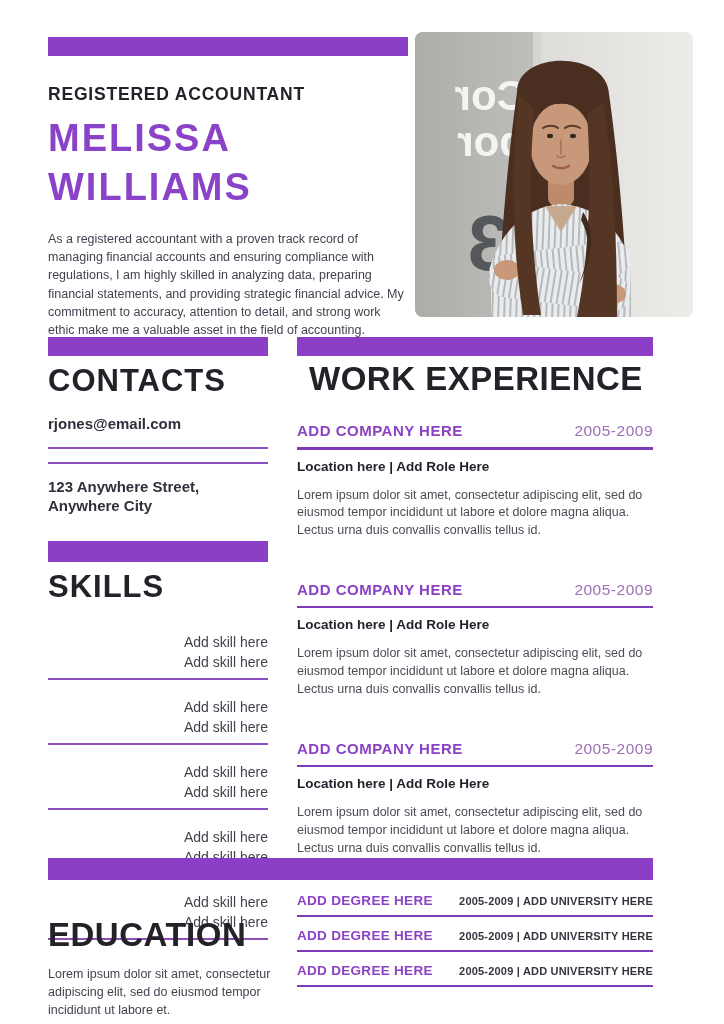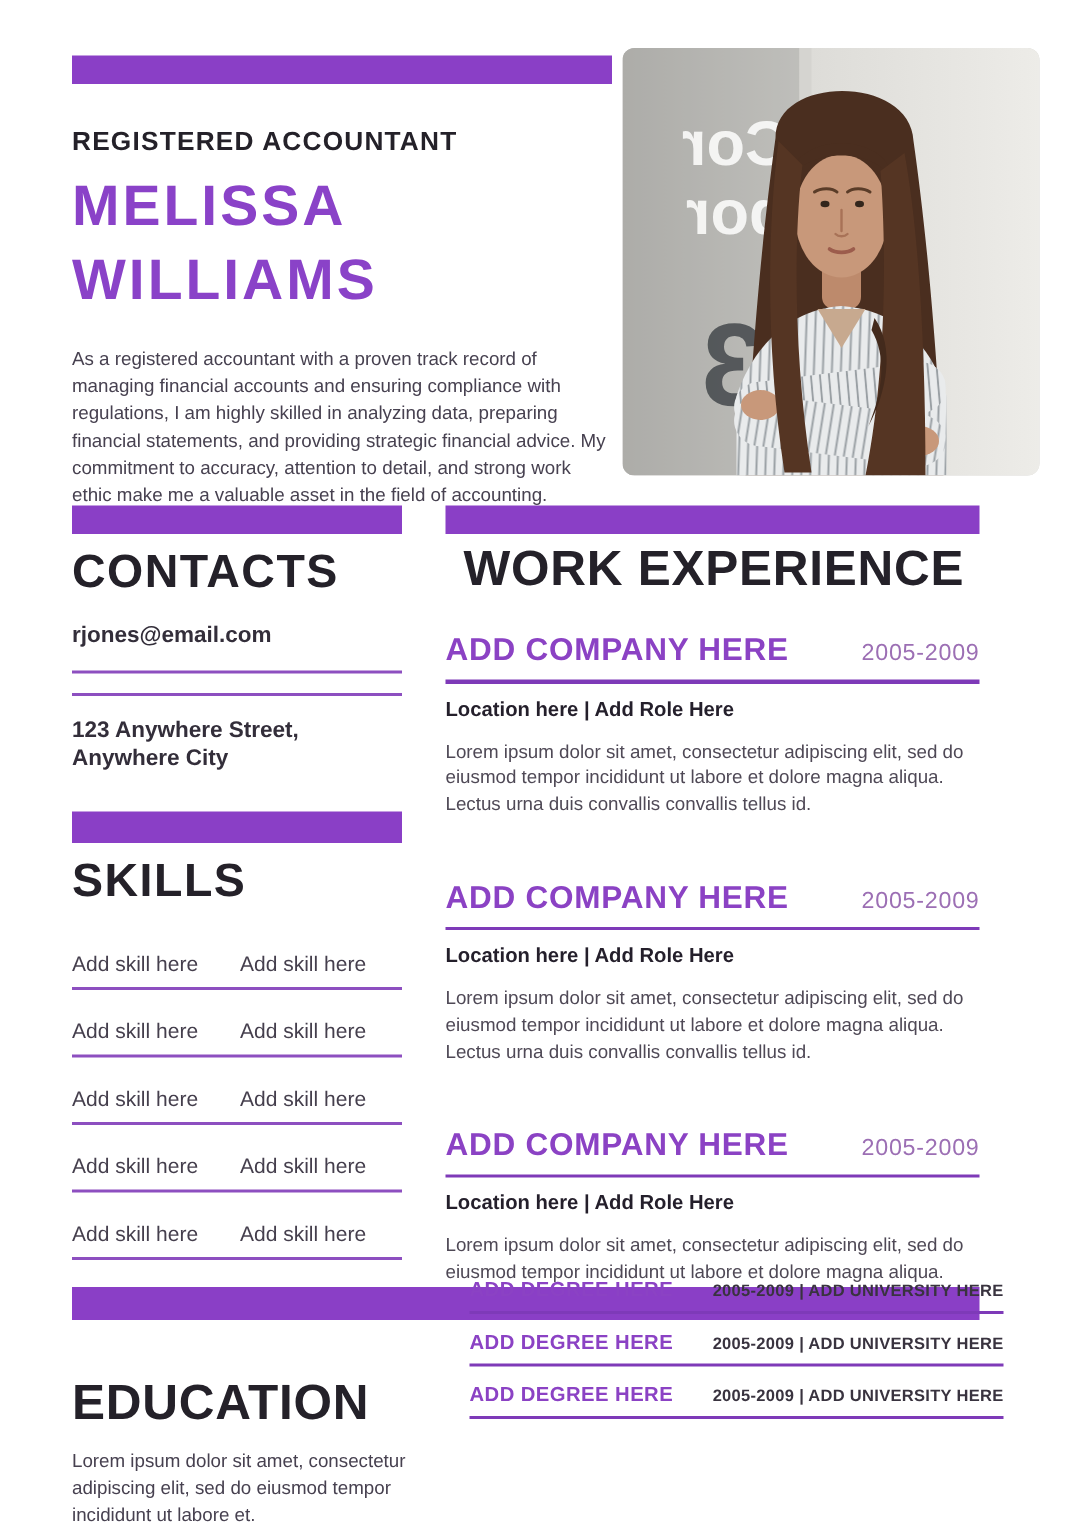--- a/index.html
+++ b/index.html
@@ -52,47 +52,47 @@
   .contact-list { margin-top: 15px; }
   .contact-item {
     font-size: 15px; font-weight: 700; color: #332e3a; line-height: 1.3;
     white-space: pre-line;
   }
   .thin-divider { height: 2px; background: #8d4fc0; margin: 13px 0; }
 
   .skills { position: absolute; left: 48px; top: 541px; width: 220px; }
   .skills .section-bar-small { height: 21px; }
   .skills-rows { margin-top: 27px; }
-  .skill-row { display: grid; grid-template-columns: 1fr 1fr; column-gap: 4px; }
+  .skill-row { display: grid; grid-template-columns: 1fr; column-gap: 4px; text-align: right; }
   .skill-cell { font-size: 14px; color: #453f4d; line-height: 20px; }
   .skill-divider { height: 2px; background: #8d4fc0; margin-top: 6px; margin-bottom: 17px; }
 
   
   .work { position: absolute; left: 297px; top: 337px; width: 356px; }
   .section-bar-wide { width: 356px; height: 19px; }
   .work-heading {
     margin-top: 4px;
     font-size: 33px; font-weight: 800; letter-spacing: 0.5px; color: #242129; margin-left: 12px;
   }
   .work-entries { margin-top: 24px; }
   .work-entry { margin-bottom: 41px; }
   .entry-head { display: flex; justify-content: space-between; align-items: baseline; }
-  .company { font-size: 21px; font-weight: 800; letter-spacing: 0.5px; color: #8b42c4; }
+  .company { font-size: 15px; font-weight: 800; letter-spacing: 0.5px; color: #8b42c4; }
   .dates { font-size: 15.5px; font-weight: 400; color: #9c6fb4; letter-spacing: 0.5px; }
   .entry-divider { height: 2.5px; background: #7e3ab8; margin-top: 7px; }
   .role { margin-top: 9px; font-size: 13.5px; font-weight: 800; color: #241f2b; }
   .entry-desc { margin-top: 13px; font-size: 12.5px; line-height: 1.42; color: #4f4956; }
 
   
   .education-bar { position: absolute; left: 48px; top: 858px; width: 605px; height: 22px; }
   .education-left { position: absolute; left: 48px; top: 890px; width: 252px; margin-top: 26px; }
   .education-heading { font-size: 33px; font-weight: 800; letter-spacing: 0.5px; color: #242129; }
   .education-desc { margin-top: 12px; font-size: 12.5px; line-height: 1.42; color: #474150; }
 
-  .education-right { position: absolute; left: 297px; top: 852px; width: 356px; margin-left: 16px; }
+  .education-right { position: absolute; left: 297px; top: 893px; width: 356px; }
   .degree-row { margin-bottom: 11px; }
   .degree-head { display: flex; justify-content: space-between; align-items: baseline; }
   .degree { font-size: 13.5px; font-weight: 800; letter-spacing: 0.3px; color: #8b42c4; }
   .degree-details { font-size: 11px; font-weight: 700; letter-spacing: 0.2px; color: #39333f; }
   .degree-divider { height: 2px; background: #7e3ab8; margin-top: 7px; }
 </style>
 </head>
 <body>
 
 <div class="page">

